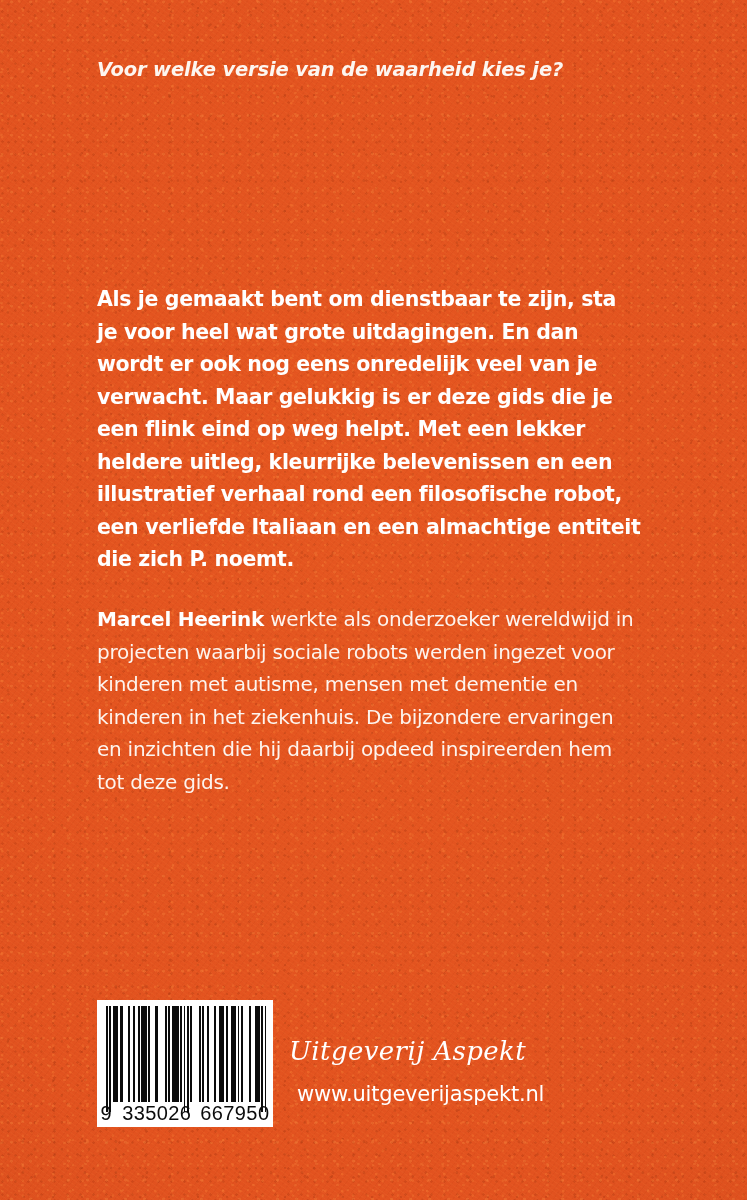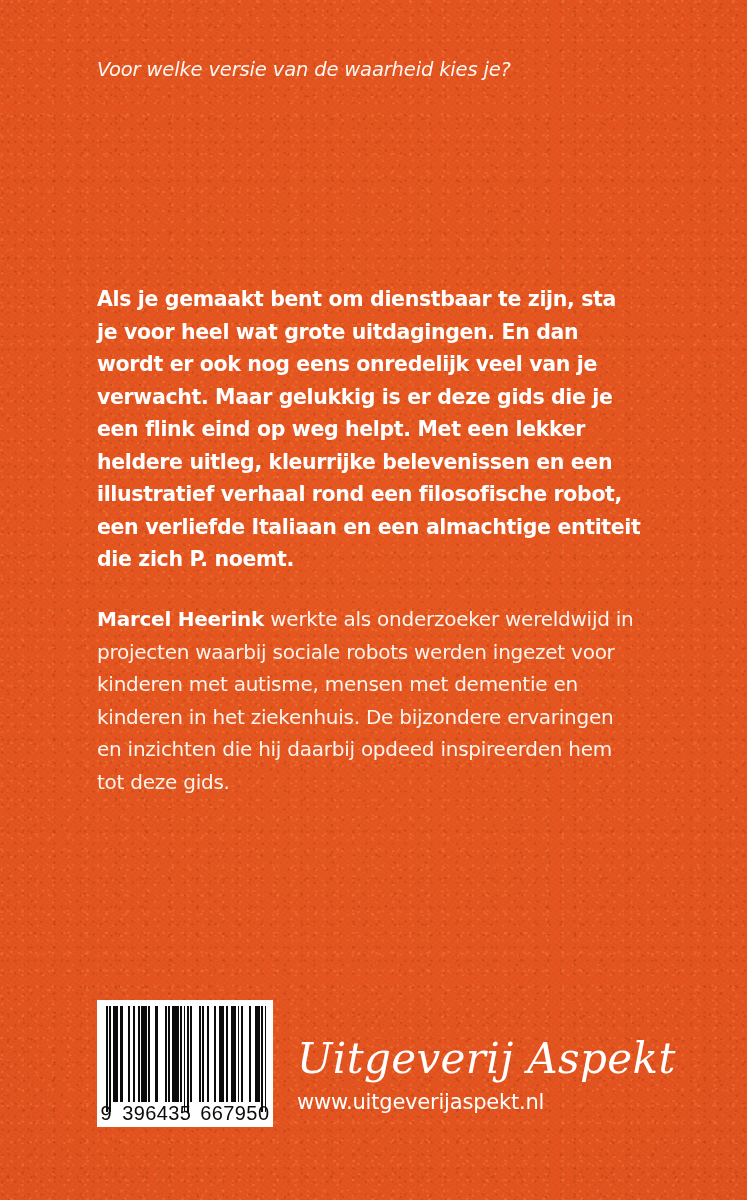--- a/index.html
+++ b/index.html
@@ -83,21 +83,21 @@
   .q-line {
     color: #fdf6f0;
     font-family: "DejaVu Sans", sans-serif;
     font-style: italic;
     font-weight: 400;
     font-size: 19.5px;
     line-height: 32.5px;
     letter-spacing: -0.15px;
     margin: 0 0 18px 0;
   }
-  .q-line:last-child { margin-bottom: 18px; }
+  .q-line:last-child { margin-bottom: 18px; font-weight: bold; }
 
   .block-blurb {
     position: absolute;
     top: 283px;
     left: 0;
     width: 545px;
   }
   .blurb-text {
     color: #ffffff;
     font-family: "DejaVu Sans", sans-serif;
@@ -176,24 +176,24 @@
     left: 289px;
     top: 1030px;
     width: 400px;
     z-index: 4;
   }
   .publisher-name {
     color: #ffffff;
     font-family: "DejaVu Serif", serif;
     font-style: italic;
     font-weight: 400;
-    font-size: 42px;
+    font-size: 26px;
     line-height: 42px;
     letter-spacing: 0.4px;
-    margin: 8px;
+    margin: 0;
     white-space: nowrap;
   }
   .publisher-url {
     color: #ffffff;
     font-family: "DejaVu Sans", sans-serif;
     font-weight: 400;
     font-size: 21px;
     line-height: 26px;
     letter-spacing: -0.2px;
     margin: 9px 0 0 8px;
@@ -318,21 +318,21 @@
         <div class="bar" style="flex: 1 1 0px;"></div>
         <div class="bar" style="flex: 1 1 0px;"></div>
         <div class="bar" style="flex: 1 1 0px;"></div>
         <div class="bar sp" style="flex: 1 1 0px;"></div>
         <div class="bar guard" style="flex: 1 1 0px;"></div>
         <div class="bar sp guard" style="flex: 1 1 0px;"></div>
         <div class="bar guard" style="flex: 1 1 0px;"></div>
       </div>
     <div class="barcode-digits">
       <span class="bc-d1">9</span>
-      <span>396435</span>
+      <span>335026</span>
       <span>667950</span>
     </div>
   </div>
 
   <div class="publisher">
     <p class="publisher-name">Uitgeverij Aspekt</p>
     <p class="publisher-url">www.uitgeverijaspekt.nl</p>
   </div>
 
 </div>

